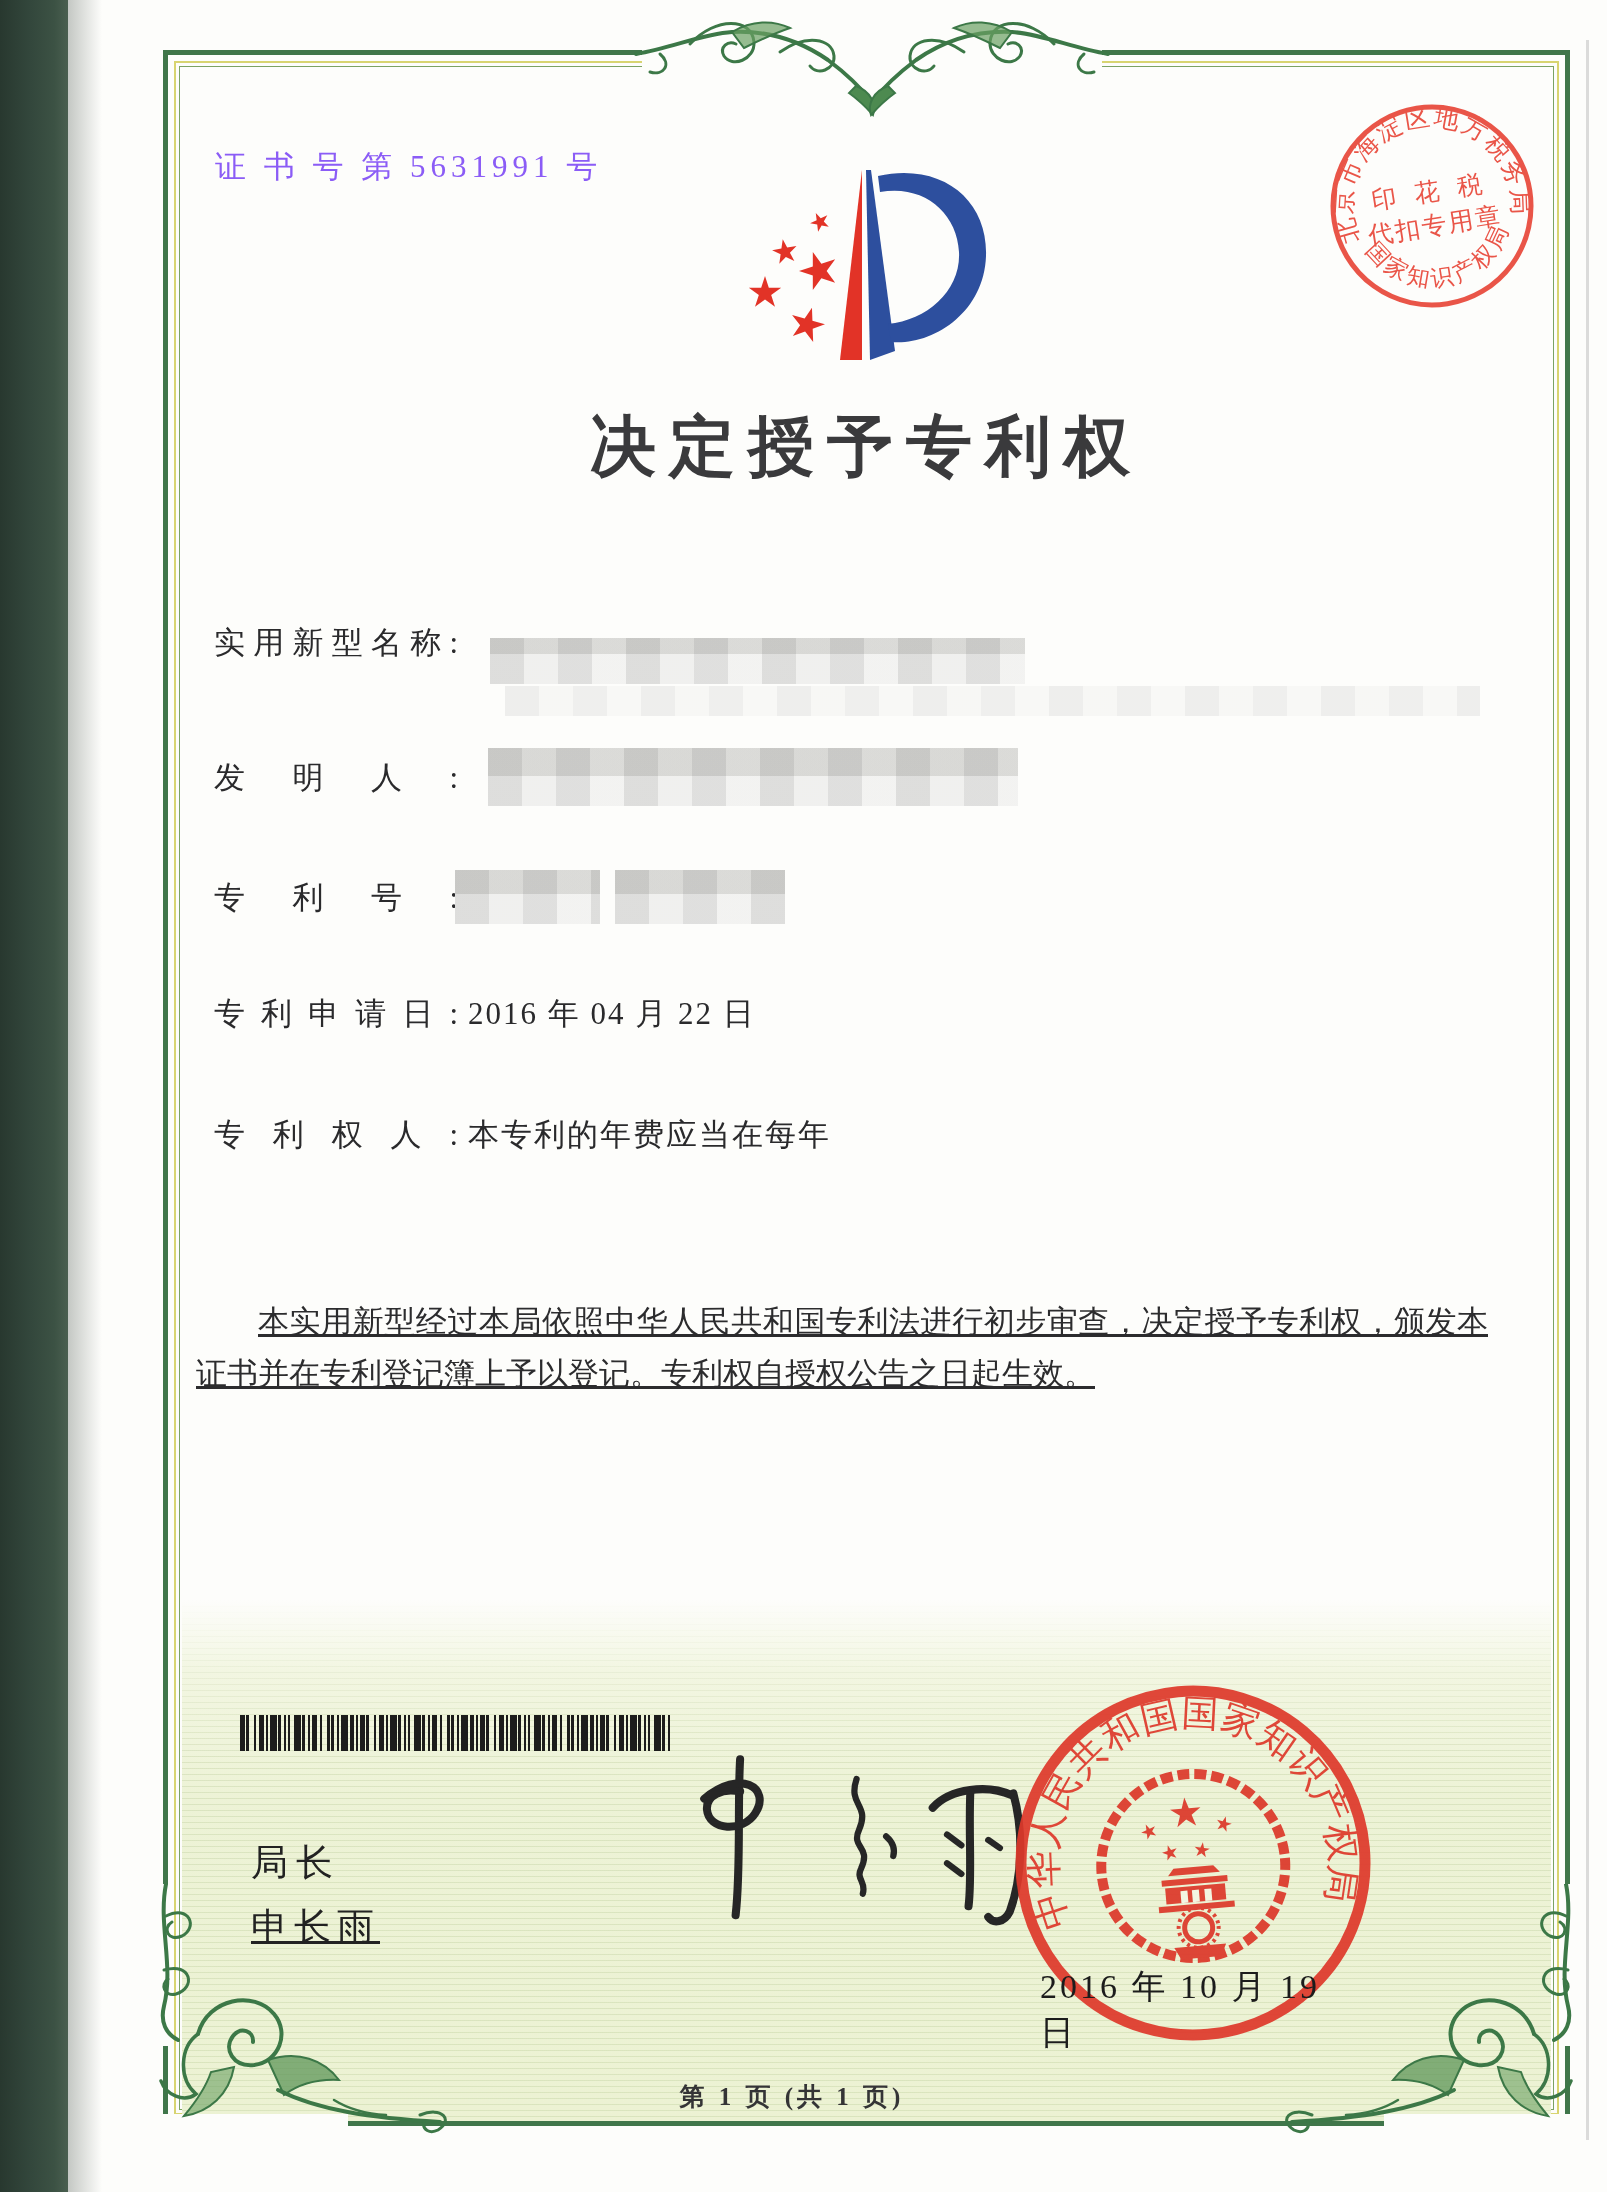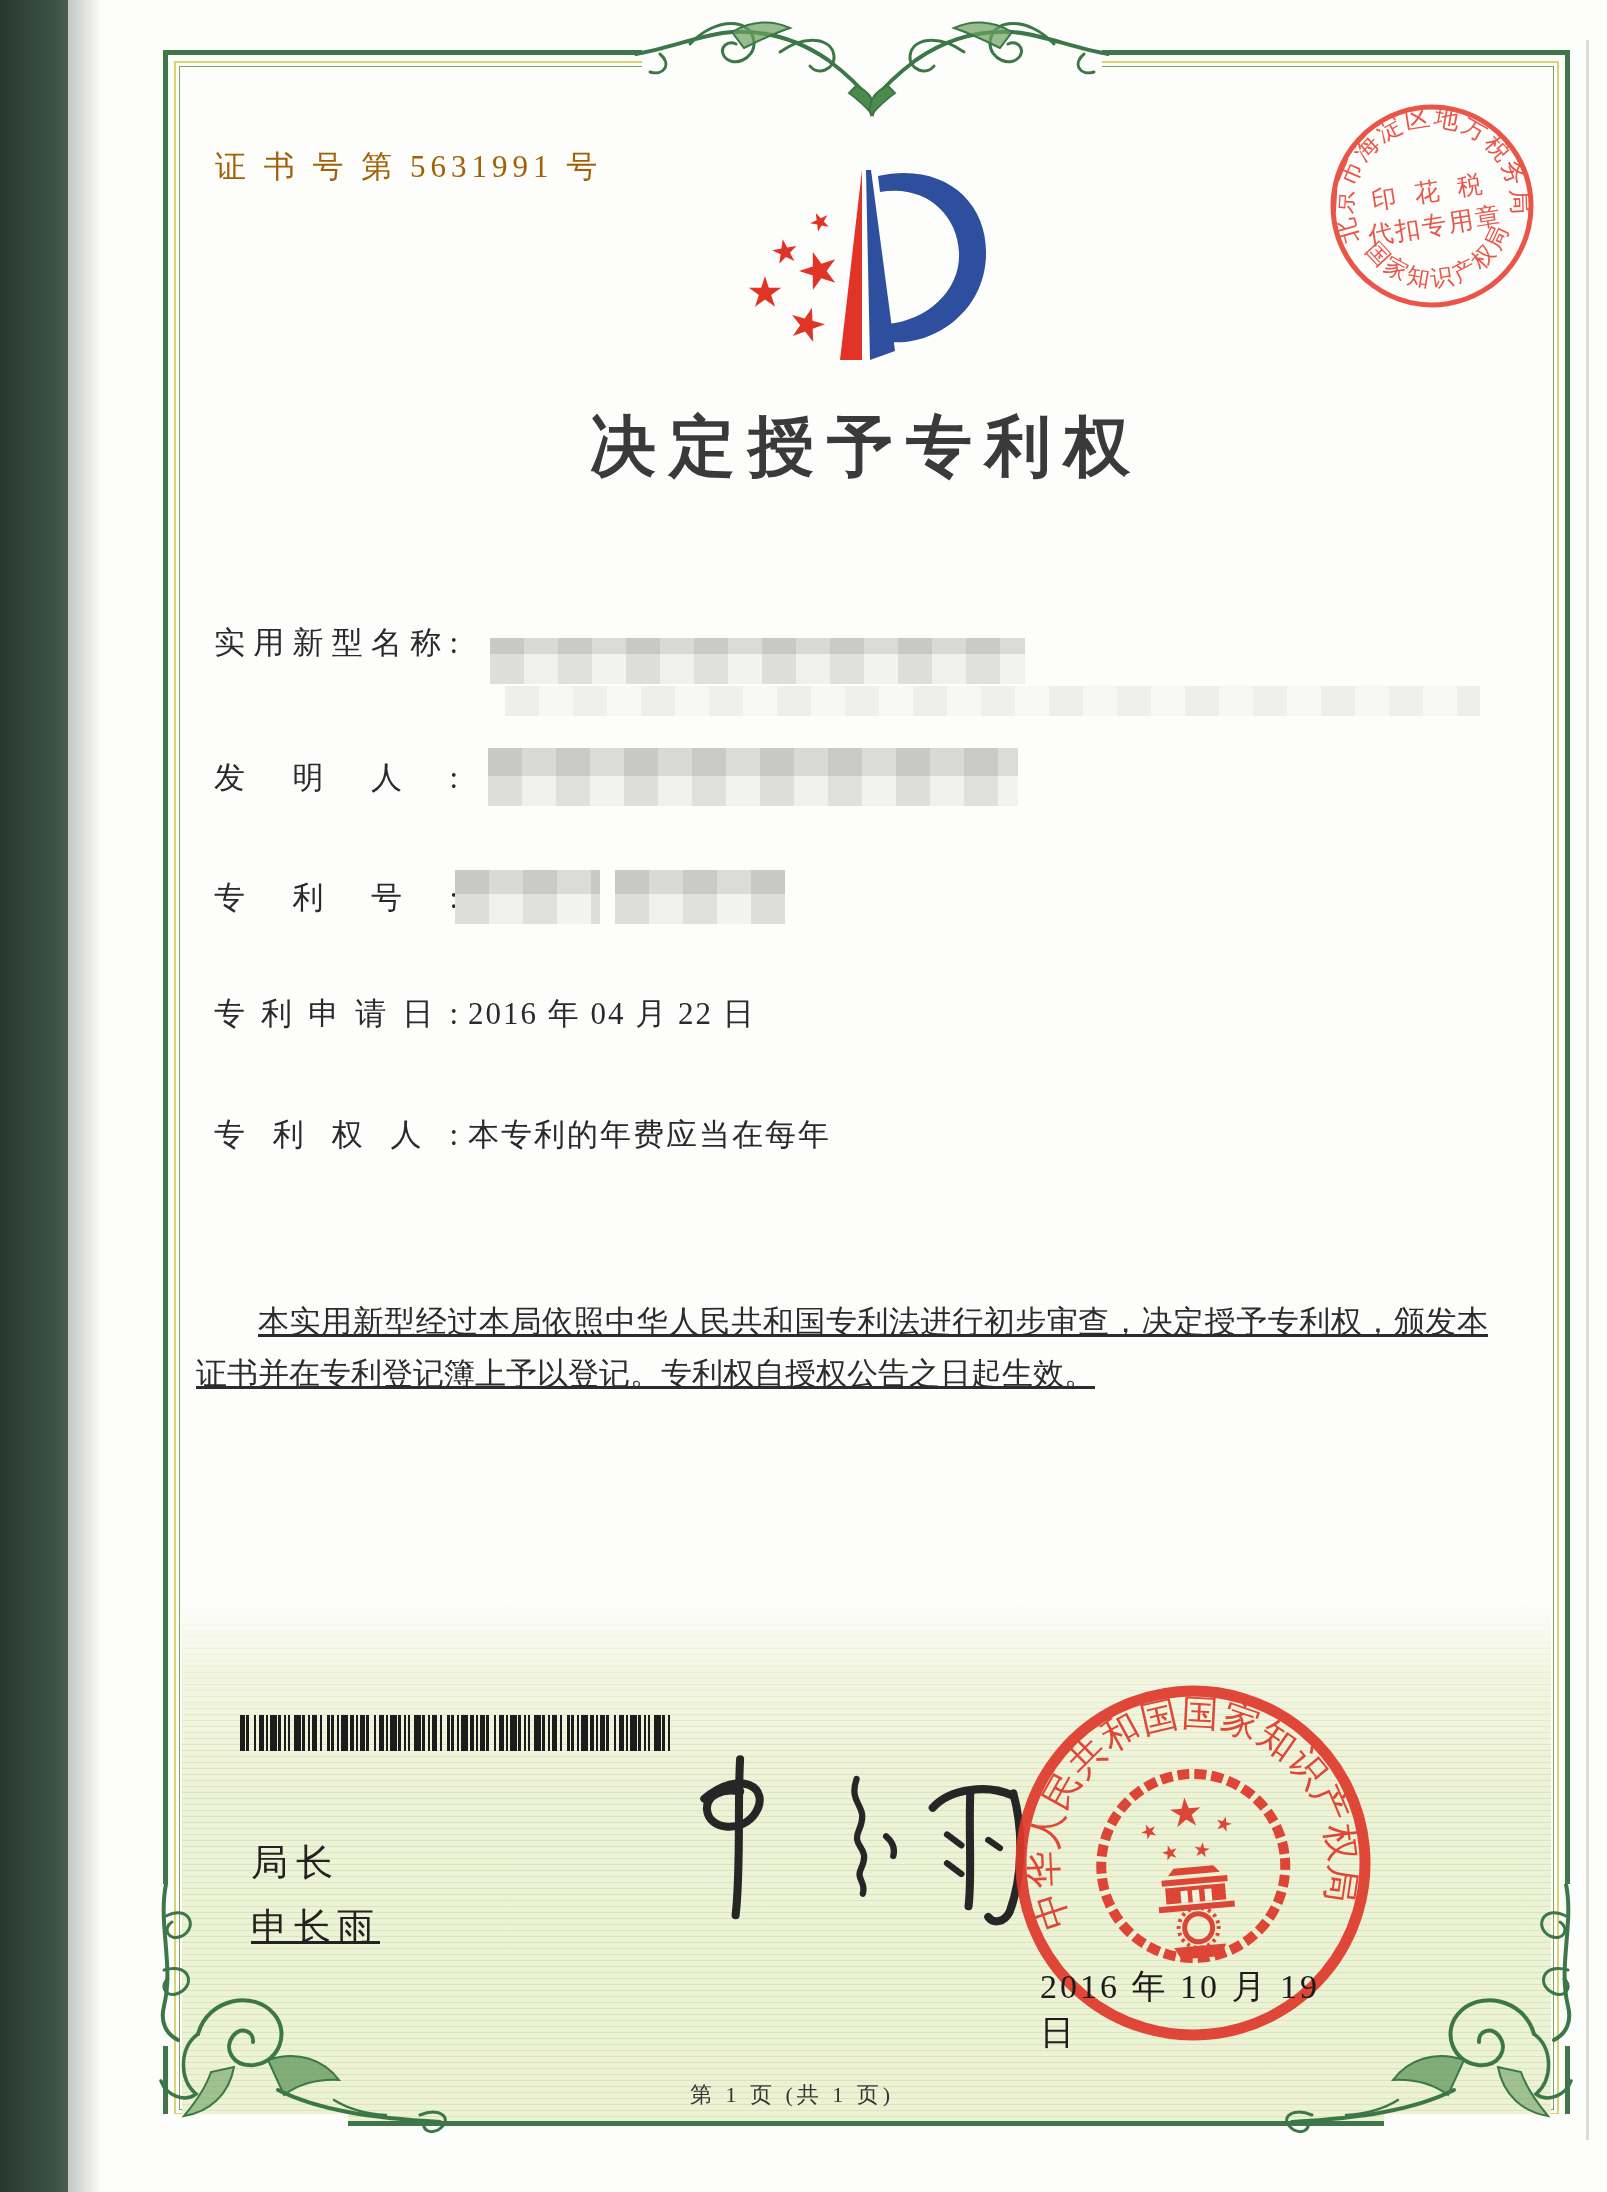--- a/index.html
+++ b/index.html
@@ -22,21 +22,21 @@
 
   
   .tint{left:182px;top:1600px;width:1369px;height:521px;z-index:1;
         background:linear-gradient(180deg,rgba(236,242,211,0) 0%,rgba(236,242,211,.65) 14%,
                    rgba(236,242,212,.95) 38%,#ecf2d3 100%);}
   .tint::after{content:"";position:absolute;inset:0;
         background:repeating-linear-gradient(180deg,rgba(120,152,72,.15) 0 1px,rgba(0,0,0,0) 1px 6px);
         -webkit-mask-image:linear-gradient(180deg,transparent 0%,#000 30%);
         mask-image:linear-gradient(180deg,transparent 0%,#000 30%);}
 
-  .cert-no{left:215px;top:146px;font-size:31px;letter-spacing:5px;color:#a16207;z-index:2;}
+  .cert-no{left:215px;top:146px;font-size:31px;letter-spacing:5px;color:#8b5cf6;z-index:2;}
   .title{left:163px;top:402px;width:1407px;text-align:center;font-size:66px;font-weight:700;
          letter-spacing:13px;color:#3a3a3c;z-index:2;}
 
   .frow{left:214px;font-size:31px;color:#2a2a2c;z-index:2;white-space:nowrap;}
   .flabel{display:inline-block;width:244px;text-align:justify;text-align-last:justify;}
   .fvalue{margin-left:10px;letter-spacing:2px;}
 
   .mosaic{z-index:2;background-color:#e9e9e6;
      background-image:
        repeating-linear-gradient(90deg,rgba(116,116,114,.18) 0 34px,rgba(196,196,192,.10) 34px 68px,
@@ -50,22 +50,22 @@
 
   .barcode{left:240px;top:1715px;width:430px;height:36px;z-index:2;overflow:hidden;}
 
   .sig-title{left:251px;top:1838px;font-size:37px;letter-spacing:8px;color:#222;z-index:2;}
   .sig-name{left:251px;top:1902px;font-size:37px;letter-spacing:6px;color:#222;z-index:2;text-decoration:underline;}
   .sig-svg{left:655px;top:1752px;z-index:2;}
 
   .seal-svg{left:1008px;top:1678px;z-index:2;transform:rotate(-5deg);}
   .seal-date{left:1040px;top:1964px;width:300px;font-size:34px;letter-spacing:3px;color:#1c1c1c;z-index:3;}
 
-  .footer{left:642px;top:2080px;width:300px;text-align:center;font-size:22px;letter-spacing:4px;
-          color:#343436;z-index:2;}
+  .footer{left:642px;top:2080px;width:300px;text-align:center;font-size:25px;letter-spacing:4px;
+          color:#343436;z-index:2;font-weight:bold;}
 
   .logo-svg{left:695px;top:128px;z-index:2;}
   .taxstamp-svg{left:1322px;top:96px;z-index:2;transform:rotate(-9deg);}
   .orn{z-index:3;}
 </style>
 </head>
 <body>
 
 <svg width="0" height="0" style="position:absolute" aria-hidden="true">
   <defs>

